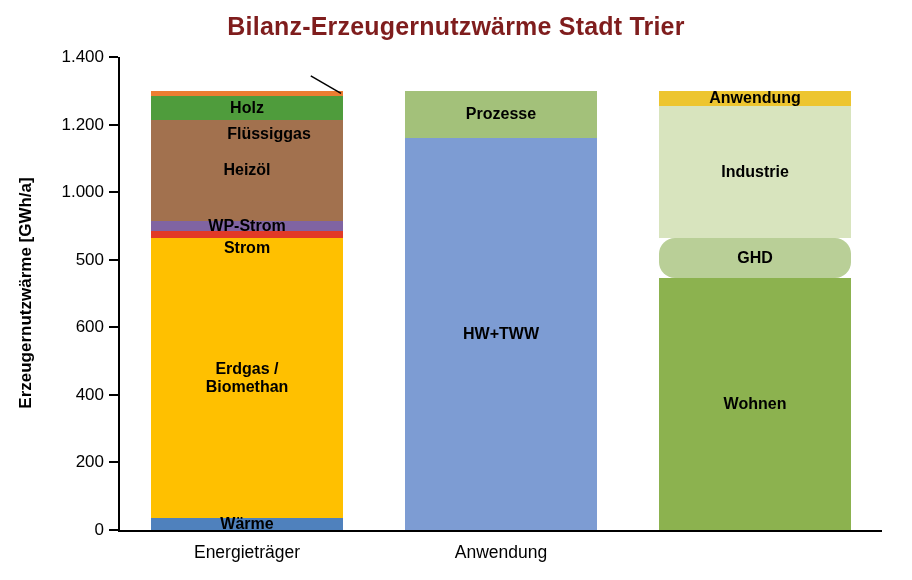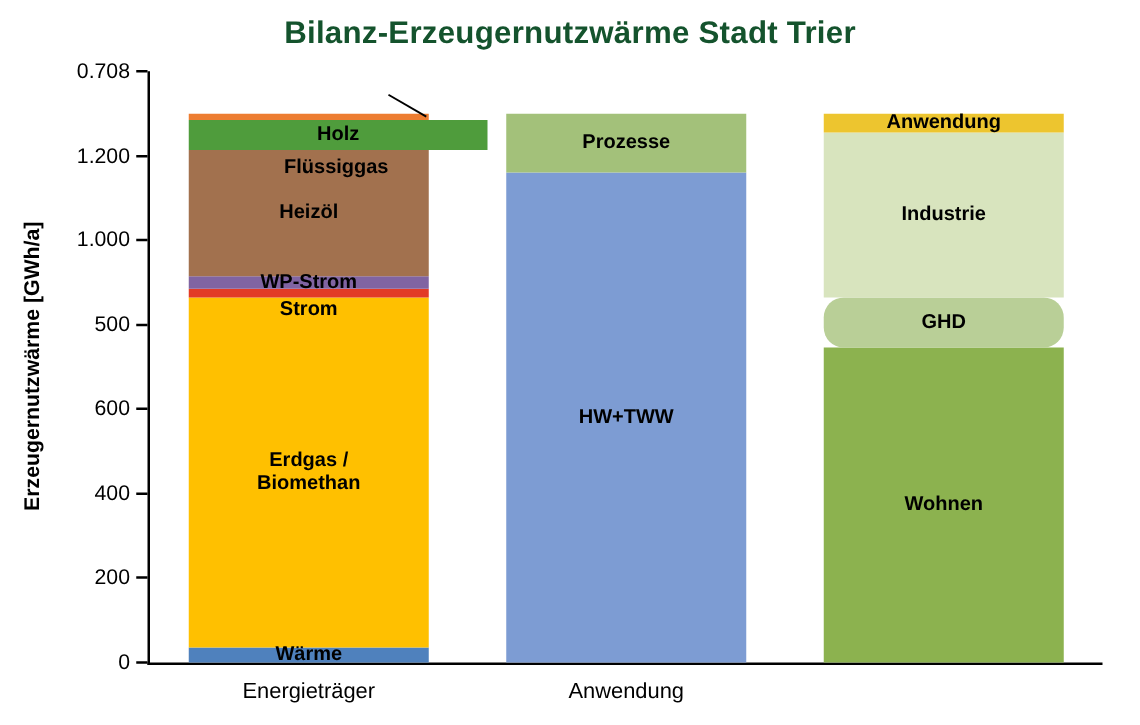--- a/index.html
+++ b/index.html
@@ -67,56 +67,56 @@
   }
   #callout-svg {
     position: absolute; left: 0; top: 0;
     pointer-events: none; z-index: 4;
   }
 </style>
 </head>
 <body>
 
 <div id="chart">
-  <div id="chart-title" style="color: #14532d;">Bilanz-Erzeugernutzwärme Stadt Trier</div>
+  <div id="chart-title" style="color: #7f1d1d;">Bilanz-Erzeugernutzwärme Stadt Trier</div>
   <div id="y-axis-title">Erzeugernutzwärme [GWh/a]</div>
   <div id="plot">
       <div class="ytick-mark" style="bottom: calc(0% - 1px);"></div>
       <div class="ytick-label" style="bottom: 0%;">0</div>
       <div class="ytick-mark" style="bottom: calc(14.2857% - 1px);"></div>
       <div class="ytick-label" style="bottom: 14.2857%;">200</div>
       <div class="ytick-mark" style="bottom: calc(28.5714% - 1px);"></div>
       <div class="ytick-label" style="bottom: 28.5714%;">400</div>
       <div class="ytick-mark" style="bottom: calc(42.8571% - 1px);"></div>
       <div class="ytick-label" style="bottom: 42.8571%;">600</div>
       <div class="ytick-mark" style="bottom: calc(57.1429% - 1px);"></div>
       <div class="ytick-label" style="bottom: 57.1429%;">500</div>
       <div class="ytick-mark" style="bottom: calc(71.4286% - 1px);"></div>
       <div class="ytick-label" style="bottom: 71.4286%;">1.000</div>
       <div class="ytick-mark" style="bottom: calc(85.7143% - 1px);"></div>
       <div class="ytick-label" style="bottom: 85.7143%;">1.200</div>
       <div class="ytick-mark" style="bottom: calc(100% - 1px);"></div>
-      <div class="ytick-label" style="bottom: 100%;">0.708</div>
+      <div class="ytick-label" style="bottom: 100%;">1.400</div>
       <div class="bar" style="left: 31px; width: 192px;">
         <div class="seg" style="height: 2.5%; background: rgb(79, 129, 189);">
           <span class="seg-label">Wärme</span>
         </div>
         <div class="seg" style="height: 59.2857%; background: rgb(255, 192, 0);">
           <span class="seg-label">Erdgas / Biomethan</span>
         </div>
         <div class="seg" style="height: 1.42857%; background: rgb(226, 58, 38);">
           <span class="seg-label below">Strom</span>
         </div>
         <div class="seg" style="height: 2.14286%; background: rgb(128, 100, 162);">
           <span class="seg-label">WP-Strom</span>
         </div>
         <div class="seg" style="height: 21.4286%; background: rgb(162, 113, 78);">
           <span class="seg-label">Heizöl</span>
         </div>
-        <div class="seg" style="height: 5%; background: rgb(79, 156, 60); padding-left: 47px;">
+        <div class="seg" style="height: 5%; background: rgb(79, 156, 60);">
           <span class="seg-label">Holz</span>
         </div>
         <div class="seg" style="height: 1.07143%; background: rgb(237, 125, 49);"></div>
       </div>
       <div class="cat-label" style="left: 0px; width: 254px;">Energieträger</div>
       <div class="bar" style="left: 285px; width: 192px;">
         <div class="seg" style="height: 82.8571%; background: rgb(125, 156, 211);">
           <span class="seg-label">HW+TWW</span>
         </div>
         <div class="seg" style="height: 10%; background: rgb(163, 193, 122);">

